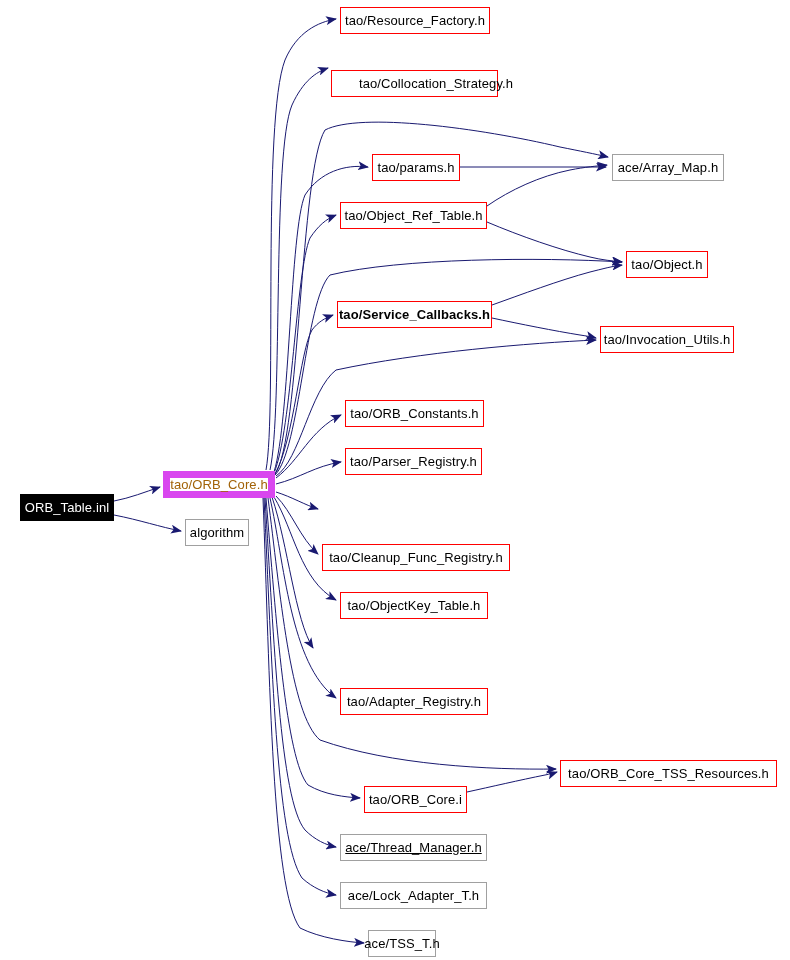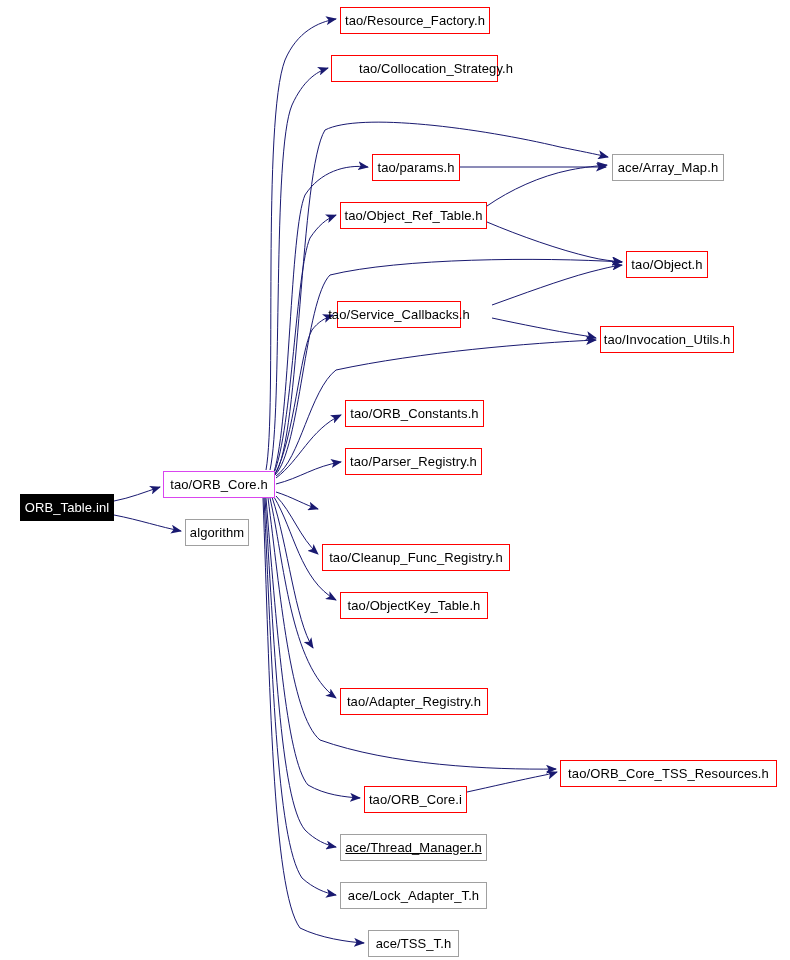--- a/index.html
+++ b/index.html
@@ -6,21 +6,21 @@
   body{width:790px;height:960px;overflow:hidden;
        font-family:"Liberation Sans","DejaVu Sans",sans-serif;}
   #graph{position:relative;width:790px;height:960px;background:#ffffff;}
   #edges{position:absolute;left:0;top:0;width:790px;height:960px;}
   .node{position:absolute;box-sizing:border-box;display:flex;align-items:center;
         justify-content:center;background:#ffffff;white-space:nowrap;
         font-size:13px;line-height:1;color:#000000;letter-spacing:0.1px;}
   .node.red{border:1px solid #ff0000;}
   .node.gray{border:1px solid #a0a0a0;}
   .node.root{border:1px solid #000000;background:#000000;color:#ffffff;}
-  .node.cur{border:1px solid #d946ef;background:#ffffff;color:#000000;}
+  .node.cur{border:7px solid #d946ef;background:#ffffff;color:#a16207;}
 </style>
 </head>
 <body>
 
 <div id="graph">
   <svg id="edges" viewBox="0 0 790 960" xmlns="http://www.w3.org/2000/svg">
     <defs>
       <marker id="arrow" markerWidth="11" markerHeight="9" refX="10" refY="4.5" orient="auto" markerUnits="userSpaceOnUse">
         <path d="M0,0 L11,4.5 L0,9 L2.6,4.5 Z" fill="#191970"></path>
       </marker>
@@ -53,30 +53,30 @@
         <path d="M487,222 C520,236 560,250 590,257 C602,260 613,261 622,262" marker-end="url(#arrow)" stroke="#191970" fill="none"></path>
         <path d="M492,305 C520,295 560,280 590,272 C602,269 613,266 622,265" marker-end="url(#arrow)" stroke="#191970" fill="none"></path>
         <path d="M492,318 C520,324 555,331 580,335 C587,336 592,337 596,338" marker-end="url(#arrow)" stroke="#191970" fill="none"></path>
         <path d="M467,792 C490,787 520,780 545,775 C550,774 554,773 557,772" marker-end="url(#arrow)" stroke="#191970" fill="none"></path>
       </g>
   </svg>
 <div class="node root" style="left: 20px; top: 494px; width: 94px; height: 27px;">ORB_Table.inl</div>
     <div class="node cur" style="left: 163px; top: 471px; width: 112px; height: 27px;">tao/ORB_Core.h</div>
     <div class="node gray" style="left: 185px; top: 519px; width: 64px; height: 27px;">algorithm</div>
     <div class="node red" style="left: 340px; top: 7px; width: 150px; height: 27px;">tao/Resource_Factory.h</div>
-    <div class="node red" style="left: 331px; top: 55px; width: 167px; height: 27px; padding-left: 43px;">tao/Collocation_Strategy.h</div>
+    <div class="node red" style="left: 331px; top: 70px; width: 167px; height: 27px; padding-left: 43px;">tao/Collocation_Strategy.h</div>
     <div class="node red" style="left: 372px; top: 154px; width: 88px; height: 27px;">tao/params.h</div>
     <div class="node gray" style="left: 612px; top: 154px; width: 112px; height: 27px;">ace/Array_Map.h</div>
     <div class="node red" style="left: 340px; top: 202px; width: 147px; height: 27px;">tao/Object_Ref_Table.h</div>
     <div class="node red" style="left: 626px; top: 251px; width: 82px; height: 27px;">tao/Object.h</div>
-    <div class="node red" style="left: 337px; top: 301px; width: 124px; height: 27px;">tao/Service_Callbacks.h</div>
+    <div class="node red" style="left: 337px; top: 301px; width: 155px; height: 27px; font-weight: bold;">tao/Service_Callbacks.h</div>
     <div class="node red" style="left: 600px; top: 326px; width: 134px; height: 27px;">tao/Invocation_Utils.h</div>
     <div class="node red" style="left: 345px; top: 400px; width: 139px; height: 27px;">tao/ORB_Constants.h</div>
     <div class="node red" style="left: 345px; top: 448px; width: 137px; height: 27px;">tao/Parser_Registry.h</div>
     <div class="node red" style="left: 322px; top: 544px; width: 188px; height: 27px;">tao/Cleanup_Func_Registry.h</div>
     <div class="node red" style="left: 340px; top: 592px; width: 148px; height: 27px;">tao/ObjectKey_Table.h</div>
     <div class="node red" style="left: 340px; top: 688px; width: 148px; height: 27px; text-align: right;">tao/Adapter_Registry.h</div>
     <div class="node red" style="left: 560px; top: 760px; width: 217px; height: 27px;">tao/ORB_Core_TSS_Resources.h</div>
     <div class="node red" style="left: 364px; top: 786px; width: 103px; height: 27px;">tao/ORB_Core.i</div>
     <div class="node gray" style="left: 340px; top: 834px; width: 147px; height: 27px; text-decoration: underline;">ace/Thread_Manager.h</div>
     <div class="node gray" style="left: 340px; top: 882px; width: 147px; height: 27px;">ace/Lock_Adapter_T.h</div>
-    <div class="node gray" style="left: 368px; top: 930px; width: 91px; height: 27px;">ace/TSS_T.h</div>
+    <div class="node gray" style="left: 368px; top: 930px; width: 68px; height: 27px;">ace/TSS_T.h</div>
   </div>
 
 </body></html>

